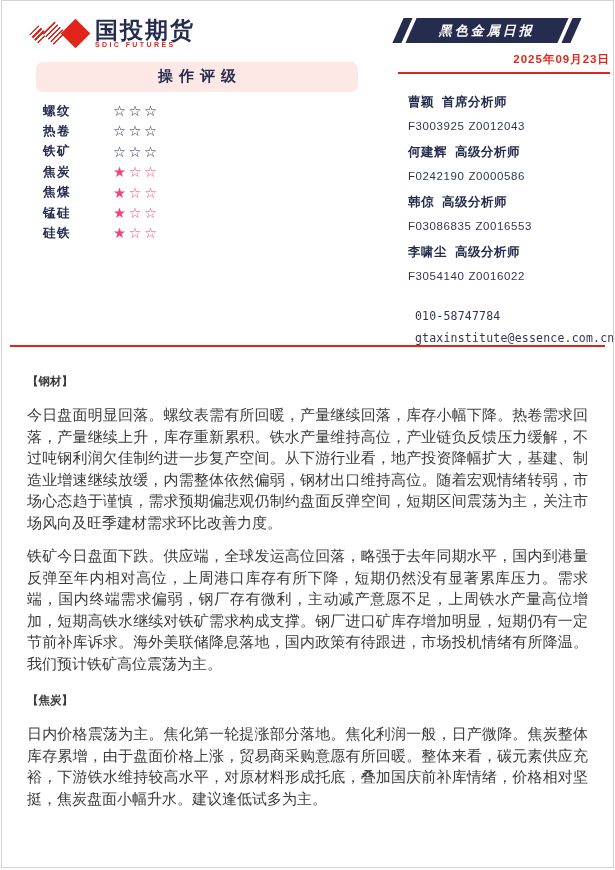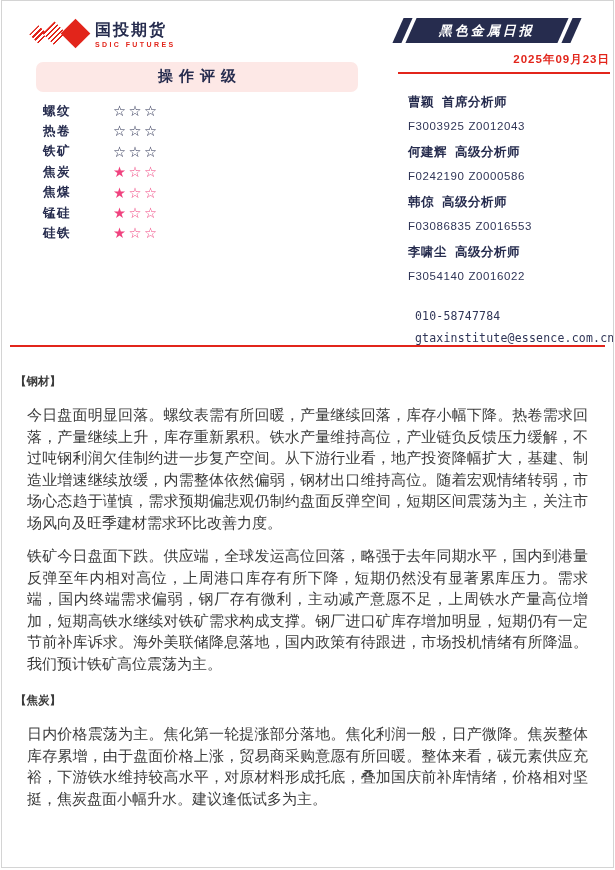--- a/index.html
+++ b/index.html
@@ -16,21 +16,21 @@
 
   
   .logo{position:absolute; left:28px; top:15px; display:flex; align-items:center; gap:7px;}
   .logo-icon{position:relative; width:58px; height:36px;}
   .d{position:absolute; transform:rotate(45deg);}
   .d1{left:2px;  top:12px; width:13px; height:13px;
       background:repeating-linear-gradient(90deg,var(--red) 0 1.5px,#fff 1.5px 3.6px);}
   .d2{left:16px; top:9px;  width:17px; height:17px;
       background:repeating-linear-gradient(90deg,var(--red) 0 1.5px,#fff 1.5px 3.6px);}
   .d3{left:35px; top:7px;  width:21px; height:21px; background:var(--red);}
-  .logo-cn{font-size:16px; font-weight:bold; color:var(--navy); letter-spacing:2px; line-height:20px;}
+  .logo-cn{font-size:23px; font-weight:bold; color:var(--navy); letter-spacing:2px; line-height:20px;}
   .logo-en{font-size:7px; font-weight:bold; color:var(--red); letter-spacing:2.4px; margin-top:1px;}
 
   
   .masthead{position:absolute; left:396px; top:17px; width:212px;}
   .banner{display:flex; height:25px; gap:4px; width:178px; margin-left:0;}
   .sliver{width:9px; background:var(--navy); transform:skewX(-24deg);}
   .banner-main{flex:1; background:var(--navy); transform:skewX(-24deg);
                display:flex; align-items:center; justify-content:center;}
   .banner-main>span{transform:skewX(24deg); color:#fff; font-size:13px; font-weight:bold;
                font-style:italic; letter-spacing:3px;
@@ -62,21 +62,21 @@
   .an-phone,.an-email{color:#2f3557; font-size:11.5px; letter-spacing:0.2px;
         height:22px; line-height:22px; padding-left:7px;
         font-family:"DejaVu Sans Mono","Liberation Mono",monospace;}
   .an-phone{margin-top:16px;}
 
   
   .divider{position:absolute; left:8px; right:8px; top:344px; height:2px; background:var(--red);}
 
   
   .report-body{position:absolute; left:13px; right:13px; top:370px; color:var(--body-text);}
-  .sec-title{font-size:11.5px; font-weight:bold; line-height:21px; margin:16px 0 4px;}
+  .sec-title{font-size:11.5px; font-weight:bold; line-height:21px; margin:16px 12px 4px;}
   .sec:first-child .sec-title{margin-top:0;}
   .sec-body{font-size:15px; line-height:21.5px; text-align:justify; margin:12px;}
 
   
   .foot{position:absolute; left:13px; right:13px; bottom:11px; display:flex;
         justify-content:space-between; align-items:center;
         font-size:10px; color:var(--footer-text);}
   .foot .mid{position:absolute; left:0; right:0; text-align:center;}
 </style>
 </head>

